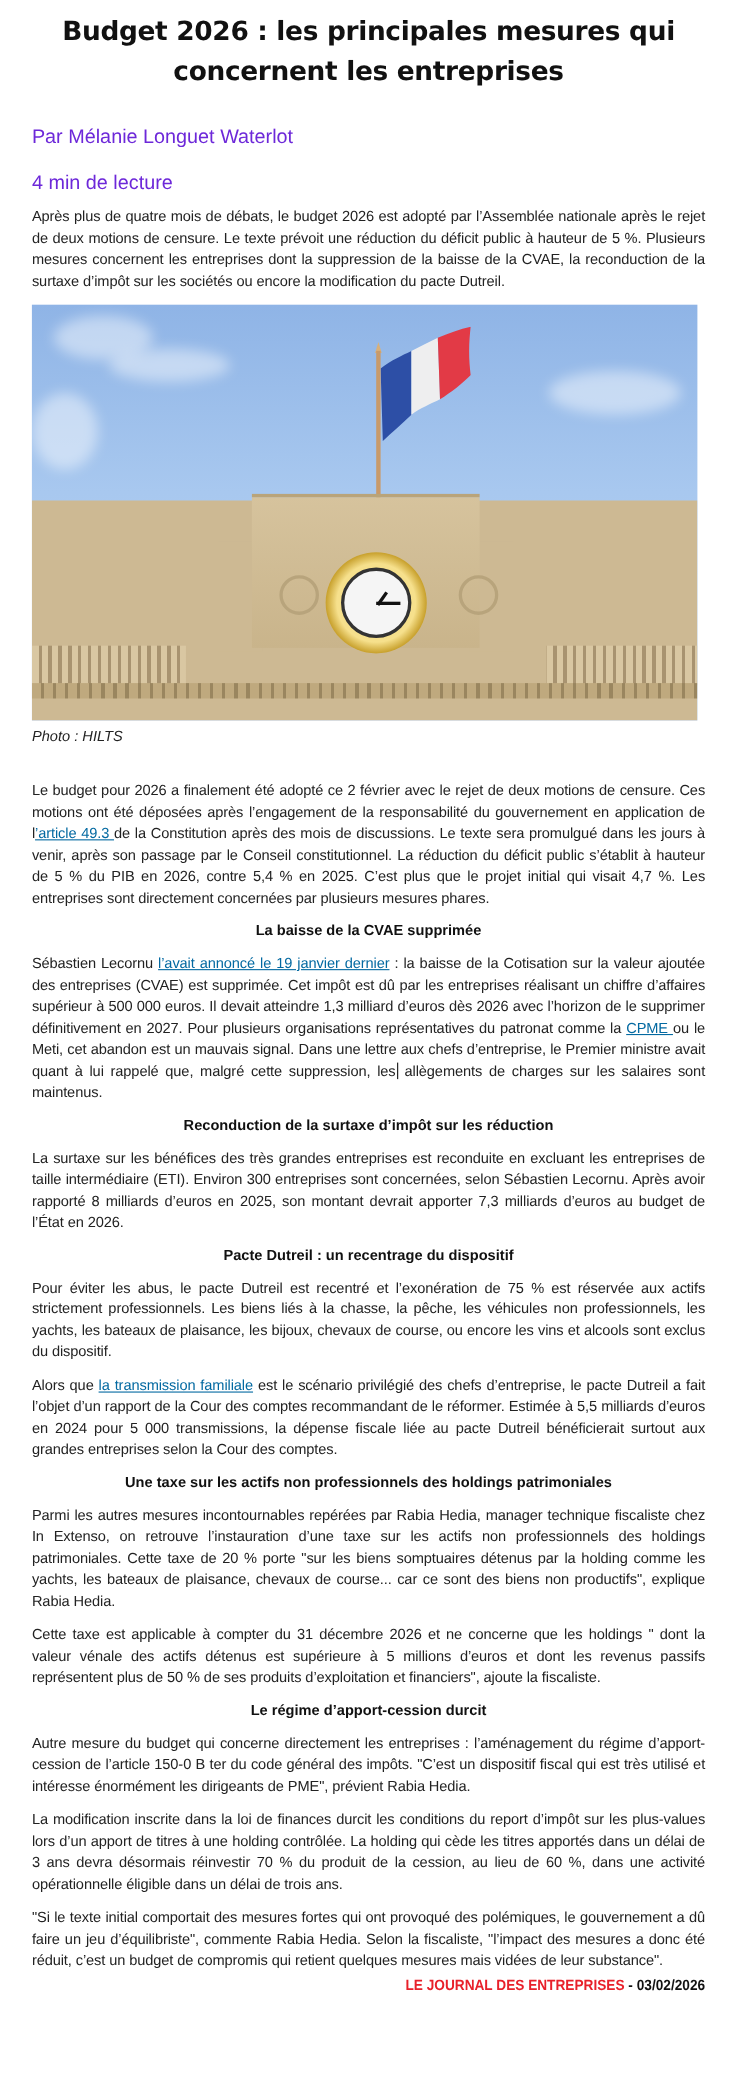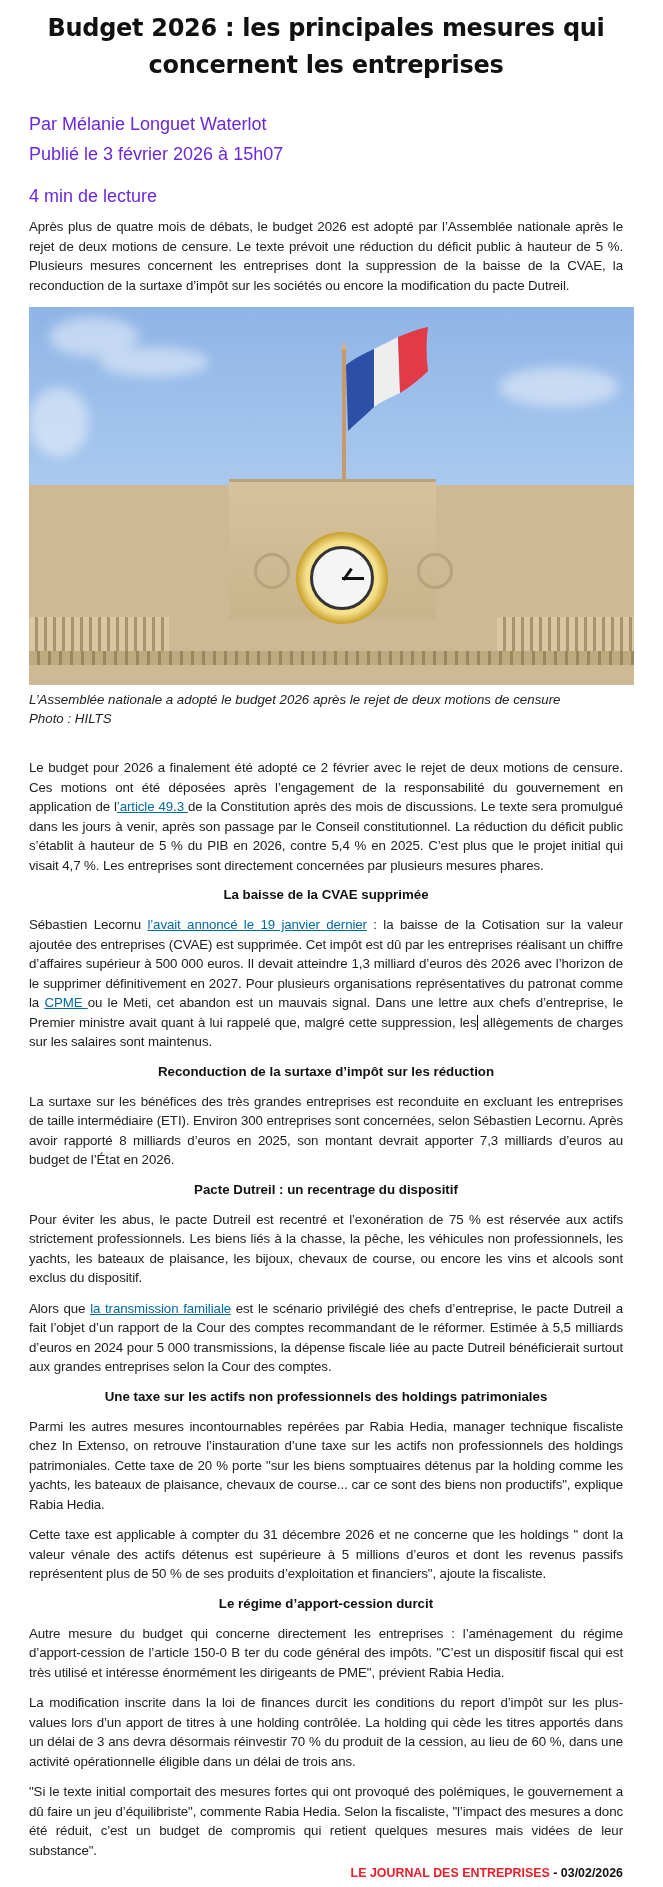--- a/index.html
+++ b/index.html
@@ -4,21 +4,21 @@
 <style>
   * { box-sizing: border-box; margin: 0; padding: 0; }
   html, body { background: #ffffff; }
   body {
     width: 663px;
     min-height: 1887px;
     font-family: "Liberation Sans", sans-serif;
     color: #1a1a1a;
     position: relative;
   }
-  .page { padding: 0 40px 0 29px; }
+  .page { padding: 0 22px 0 29px; }
   h1.title {
     font-family: "DejaVu Sans", sans-serif;
     font-size: 24px;
     font-weight: bold;
     line-height: 37px;
     text-align: center;
     padding-top: 10px;
     letter-spacing: -0.3px;
     color: #111;
   }
@@ -102,21 +102,20 @@
   .footer .sep, .footer .fdate { color: #111; }
 </style>
 </head>
 <body>
 
 <div class="page">
 
   <h1 class="title">Budget 2026 : les principales mesures qui concernent les entreprises</h1>
 
   <div class="meta author">Par Mélanie Longuet Waterlot</div>
-  <div class="meta date">Publié le 3 février 2026 à 15h07</div>
   <div class="meta read">4 min de lecture</div>
 
   <p class="body lede">Après plus de quatre mois de débats, le budget 2026 est adopté par l’Assemblée nationale après le rejet de deux motions de censure. Le texte prévoit une réduction du déficit public à hauteur de 5 %. Plusieurs mesures concernent les entreprises dont la suppression de la baisse de la CVAE, la reconduction de la surtaxe d’impôt sur les sociétés ou encore la modification du pacte Dutreil.</p>
 
   <div class="hero" title="Façade de l’Assemblée nationale avec drapeau français et horloge">
     <div class="cloud" style="left:20px;top:10px;width:90px;height:40px;"></div>
     <div class="cloud" style="left:70px;top:40px;width:110px;height:30px;"></div>
     <div class="cloud" style="left:0px;top:80px;width:60px;height:70px;"></div>
     <div class="cloud" style="left:470px;top:60px;width:120px;height:40px;"></div>
     <div class="flagpole-tip"></div>
@@ -136,21 +135,20 @@
     <div class="clock-face"></div>
     <div class="hand-h"></div>
     <div class="hand-m"></div>
     <div class="balustrade l"></div>
     <div class="balustrade r"></div>
     <div class="cornice"></div>
 
   </div>
 
   <div class="caption">
-    <div>L’Assemblée nationale a adopté le budget 2026 après le rejet de deux motions de censure</div>
     <div>Photo : HILTS</div>
   </div>
 
   <p class="body intro"><span>Le budget pour 2026 a finalement été adopté ce 2 février avec le rejet de deux motions de censure. Ces motions ont été déposées après l’engagement de la responsabilité du gouvernement en application de l</span><a class="link" href="#">’article 49.3 </a><span>de la Constitution après des mois de discussions. Le texte sera promulgué dans les jours à venir, après son passage par le Conseil constitutionnel. La réduction du déficit public s’établit à hauteur de 5 % du PIB en 2026, contre 5,4 % en 2025. C’est plus que le projet initial qui visait 4,7 %. Les entreprises sont directement concernées par plusieurs mesures phares.</span></p>
 
   <h2 class="section">La baisse de la CVAE supprimée</h2>
   <p class="body"><span>Sébastien Lecornu </span><a class="link" href="#">l’avait annoncé le 19 janvier dernier</a><span> : la baisse de la Cotisation sur la valeur ajoutée des entreprises (CVAE) est supprimée. Cet impôt est dû par les entreprises réalisant un chiffre d’affaires supérieur à 500 000 euros. Il devait atteindre 1,3 milliard d’euros dès 2026 avec l’horizon de le supprimer définitivement en 2027. Pour plusieurs organisations représentatives du patronat comme la </span><a class="link" href="#">CPME </a><span>ou le Meti, cet abandon est un mauvais signal. Dans une lettre aux chefs d’entreprise, le Premier ministre avait quant à lui rappelé que, malgré cette suppression, les</span><span class="cursor"></span><span> allègements de charges sur les salaires sont maintenus.</span></p>
 
   <h2 class="section">Reconduction de la surtaxe d’impôt sur les réduction</h2>
   <p class="body">La surtaxe sur les bénéfices des très grandes entreprises est reconduite en excluant les entreprises de taille intermédiaire (ETI). Environ 300 entreprises sont concernées, selon Sébastien Lecornu. Après avoir rapporté 8 milliards d’euros en 2025, son montant devrait apporter 7,3 milliards d’euros au budget de l’État en 2026.</p>

